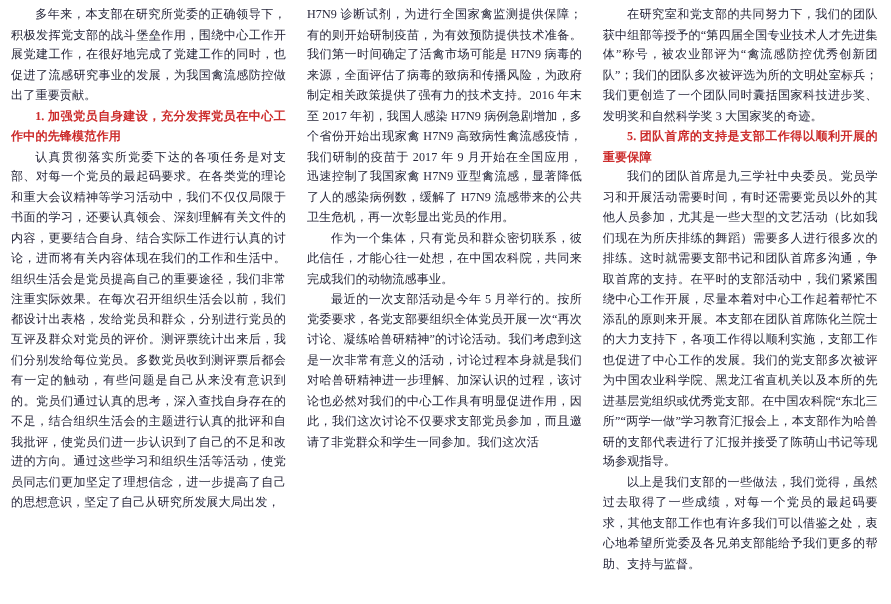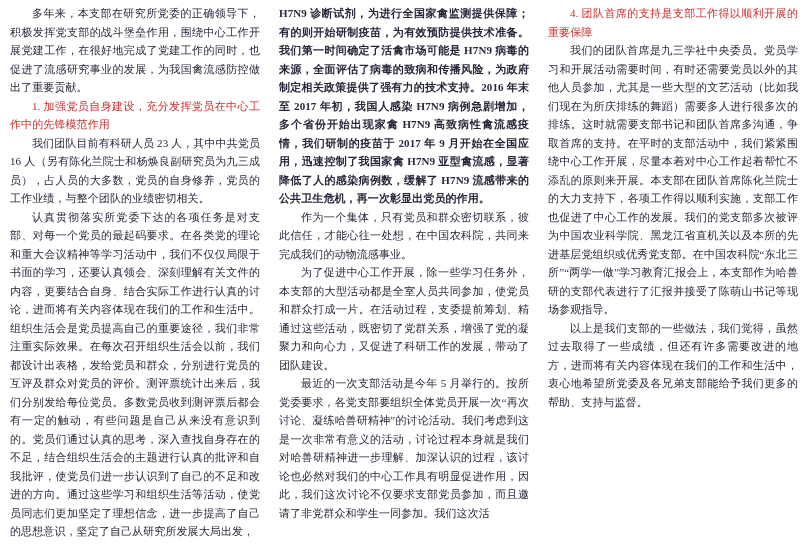--- a/index.html
+++ b/index.html
@@ -31,47 +31,45 @@
     text-align: justify;
     color: #26263a;
     letter-spacing: 0.1px;
   }
   .para {
     margin: 0;
     text-indent: 2em;
   }
   .para.cont {
     text-indent: 0;
-    font-weight: bold;
   }
   .heading {
     margin: 0;
     text-indent: 2em;
-    font-weight: normal;
+    font-weight: bold;
     color: #cc2b2b;
   }
 </style>
 </head>
 <body>
 
 <div class="page">
 
   <div class="col">
     <p class="para">多年来，本支部在研究所党委的正确领导下，积极发挥党支部的战斗堡垒作用，围绕中心工作开展党建工作，在很好地完成了党建工作的同时，也促进了流感研究事业的发展，为我国禽流感防控做出了重要贡献。</p>
     <p class="heading">1. 加强党员自身建设，充分发挥党员在中心工作中的先锋模范作用</p>
-    <p class="para">我们团队目前有科研人员 23 人，其中中共党员 16 人（另有陈化兰院士和杨焕良副研究员为九三成员），占人员的大多数，党员的自身修养，党员的工作业绩，与整个团队的业绩密切相关。</p>
     <p class="para">认真贯彻落实所党委下达的各项任务是对支部、对每一个党员的最起码要求。在各类党的理论和重大会议精神等学习活动中，我们不仅仅局限于书面的学习，还要认真领会、深刻理解有关文件的内容，更要结合自身、结合实际工作进行认真的讨论，进而将有关内容体现在我们的工作和生活中。组织生活会是党员提高自己的重要途径，我们非常注重实际效果。在每次召开组织生活会以前，我们都设计出表格，发给党员和群众，分别进行党员的互评及群众对党员的评价。测评票统计出来后，我们分别发给每位党员。多数党员收到测评票后都会有一定的触动，有些问题是自己从来没有意识到的。党员们通过认真的思考，深入查找自身存在的不足，结合组织生活会的主题进行认真的批评和自我批评，使党员们进一步认识到了自己的不足和改进的方向。通过这些学习和组织生活等活动，使党员同志们更加坚定了理想信念，进一步提高了自己的思想意识，坚定了自己从研究所发展大局出发，</p>
   </div>
 
   <div class="col">
     <p class="para cont">H7N9 诊断试剂，为进行全国家禽监测提供保障；有的则开始研制疫苗，为有效预防提供技术准备。我们第一时间确定了活禽市场可能是 H7N9 病毒的来源，全面评估了病毒的致病和传播风险，为政府制定相关政策提供了强有力的技术支持。2016 年末至 2017 年初，我国人感染 H7N9 病例急剧增加，多个省份开始出现家禽 H7N9 高致病性禽流感疫情，我们研制的疫苗于 2017 年 9 月开始在全国应用，迅速控制了我国家禽 H7N9 亚型禽流感，显著降低了人的感染病例数，缓解了 H7N9 流感带来的公共卫生危机，再一次彰显出党员的作用。</p>
     <p class="para">作为一个集体，只有党员和群众密切联系，彼此信任，才能心往一处想，在中国农科院，共同来完成我们的动物流感事业。</p>
-    <p class="para">为了促进中心工作开展，除一些学习任务外，本支部的大型活动都是全室人员共同参加，使党员和群众打成一片。在活动过程，支委提前筹划、精通过这些活动，既密切了党群关系，增强了党的凝聚力和向心力，又促进了科研工作的发展，带动了团队建设。</p>
     <p class="para">最近的一次支部活动是今年 5 月举行的。按所党委要求，各党支部要组织全体党员开展一次“再次讨论、凝练哈兽研精神”的讨论活动。我们考虑到这是一次非常有意义的活动，讨论过程本身就是我们对哈兽研精神进一步理解、加深认识的过程，该讨论也必然对我们的中心工作具有明显促进作用，因此，我们这次讨论不仅要求支部党员参加，而且邀请了非党群众和学生一同参加。我们这次活</p>
   </div>
 
   <div class="col">
-    <p class="heading">4. 团队首席的支持是支部工作得以顺利开展的重要保障</p>
+    <p class="para">在研究室和党支部的共同努力下，我们的团队获中组部等授予的“第四届全国专业技术人才先进集体”称号，被农业部评为“禽流感防控优秀创新团队”；我们的团队多次被评选为所的文明处室标兵；我们更创造了一个团队同时囊括国家科技进步奖、发明奖和自然科学奖 3 大国家奖的奇迹。</p>
+    <p class="heading">5. 团队首席的支持是支部工作得以顺利开展的重要保障</p>
     <p class="para">我们的团队首席是九三学社中央委员。党员学习和开展活动需要时间，有时还需要党员以外的其他人员参加，尤其是一些大型的文艺活动（比如我们现在为所庆排练的舞蹈）需要多人进行很多次的排练。这时就需要支部书记和团队首席多沟通，争取首席的支持。在平时的支部活动中，我们紧紧围绕中心工作开展，尽量本着对中心工作起着帮忙不添乱的原则来开展。本支部在团队首席陈化兰院士的大力支持下，各项工作得以顺利实施，支部工作也促进了中心工作的发展。我们的党支部多次被评为中国农业科学院、黑龙江省直机关以及本所的先进基层党组织或优秀党支部。在中国农科院“东北三所”“两学一做”学习教育汇报会上，本支部作为哈兽研的支部代表进行了汇报并接受了陈萌山书记等现场参观指导。</p>
-    <p class="para">以上是我们支部的一些做法，我们觉得，虽然过去取得了一些成绩，但还有许多需要改进的地方，进而将有关内容体现在我们的工作和生活中，衷心地希望所党委及各兄弟支部能给予我们更多的帮助、支持与监督。</p>
+    <p class="para">以上是我们支部的一些做法，我们觉得，虽然过去取得了一些成绩，对每一个党员的最起码要求，其他支部工作也有许多我们可以借鉴之处，衷心地希望所党委及各兄弟支部能给予我们更多的帮助、支持与监督。</p>
   </div>
 
 </div>
 
 </body></html>

